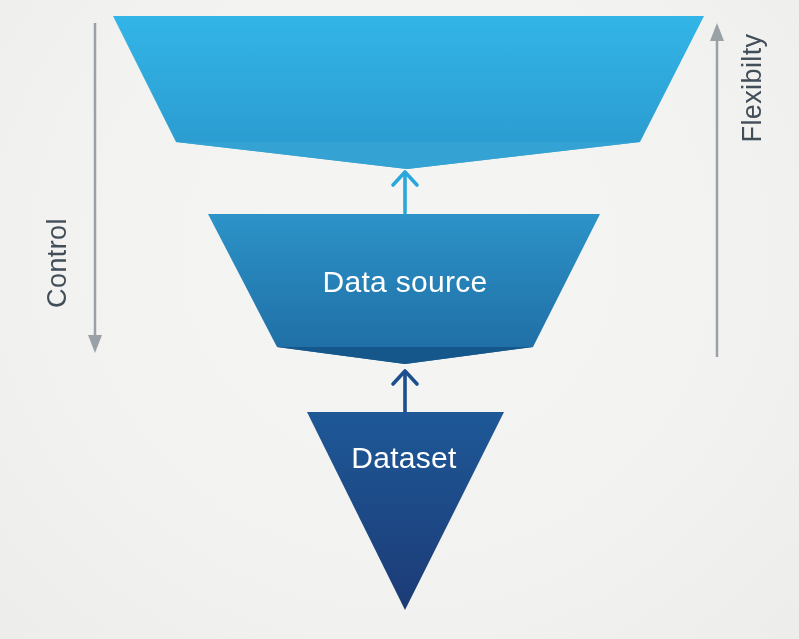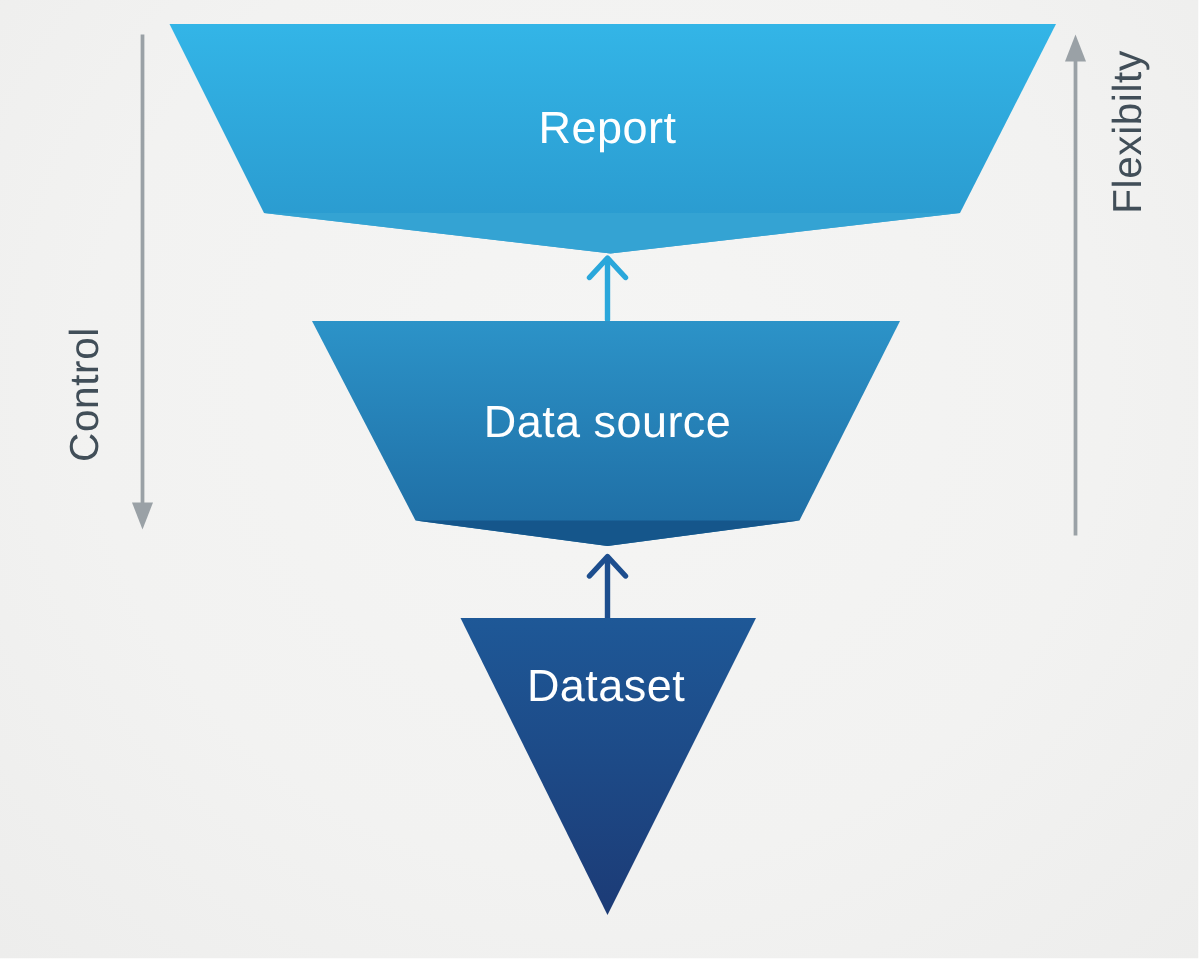--- a/index.html
+++ b/index.html
@@ -84,20 +84,19 @@
     <polygon points="277,347 533,347 405,364" fill="#15568b"></polygon>
 
     <g stroke="#1d4e8e" stroke-width="3.6" fill="none" stroke-linecap="round" stroke-linejoin="round">
       <path d="M405,412 L405,372"></path>
       <path d="M393,384 L405,371 L417,384"></path>
     </g>
 
     <polygon points="307,412 504,412 405,610" fill="url(#gradDataset)"></polygon>
   </svg>
 
-  <div class="layer-label" id="report-label">Report</div>
   <div class="layer-label" id="datasource-label">Data source</div>
   <div class="layer-label" id="dataset-label">Dataset</div>
 
   <div class="axis-label" id="control-label">Control</div>
   <div class="axis-label" id="flexibility-label">Flexibilty</div>
 
 </div>
 
 </body></html>

